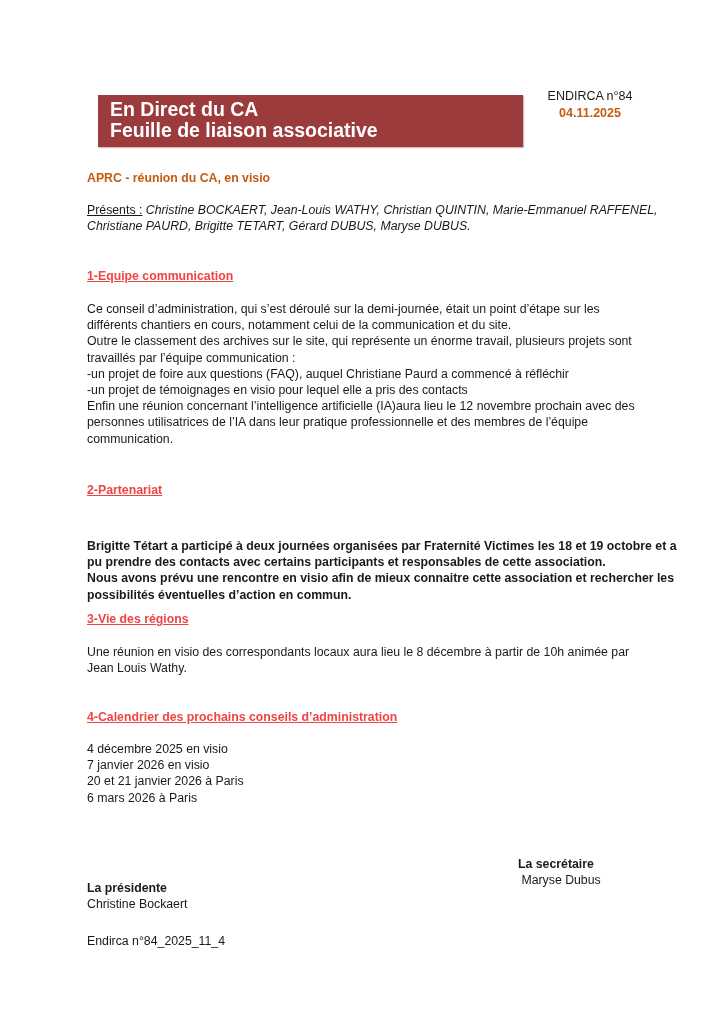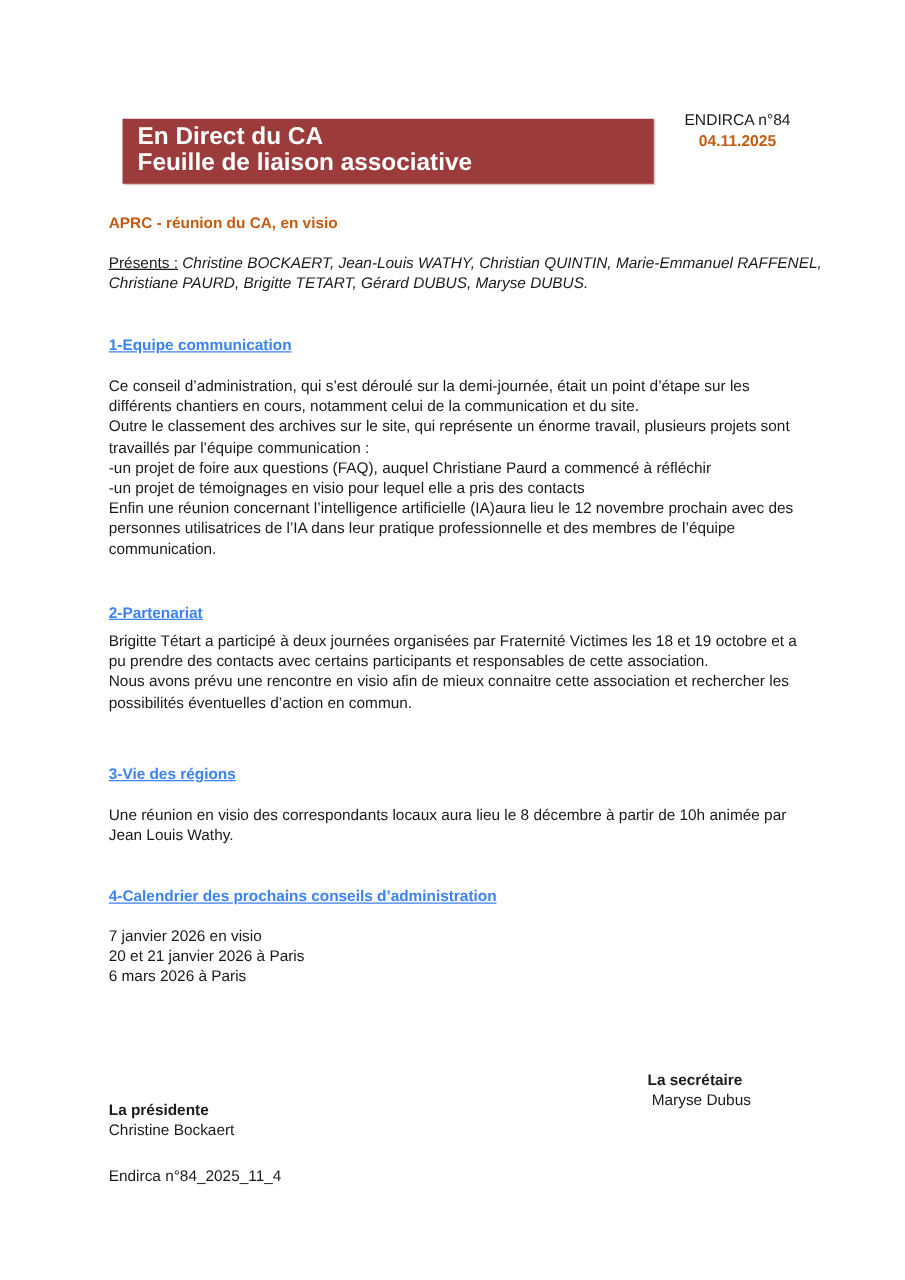--- a/index.html
+++ b/index.html
@@ -65,21 +65,21 @@
     .attendees {
       top: 202px;
       font-style: italic;
     }
     .attendees .label {
       font-style: normal;
       text-decoration: underline;
       text-align: center;
     }
     .section-heading {
-      color: #3b82f6;
+      color: #ef4444;
       font-weight: bold;
       text-decoration: underline;
     }
     .para-line { white-space: nowrap; }
 
     .sig {
       position: absolute;
       font-size: 12.3px;
       line-height: 16.2px;
     }
@@ -126,39 +126,40 @@
     <div class="para-line">-un projet de foire aux questions (FAQ), auquel Christiane Paurd a commencé à réfléchir</div>
     <div class="para-line">-un projet de témoignages en visio pour lequel elle a pris des contacts</div>
     <div class="para-line">Enfin une réunion concernant l’intelligence artificielle (IA)aura lieu le 12 novembre prochain avec des</div>
     <div class="para-line">personnes utilisatrices de l’IA dans leur pratique professionnelle et des membres de l’équipe</div>
     <div class="para-line">communication.</div>
   </div>
 
   <div class="text" style="top:482px;">
     <div class="section-heading">2-Partenariat</div>
   </div>
-  <div class="text" style="top:505px;">
+  <div class="text" style="top:538px;font-weight:bold;">
     <div class="para-line">Brigitte Tétart a participé à deux journées organisées par Fraternité Victimes les 18 et 19 octobre et a</div>
     <div class="para-line">pu prendre des contacts avec certains participants et responsables de cette association.</div>
     <div class="para-line">Nous avons prévu une rencontre en visio afin de mieux connaitre cette association et rechercher les</div>
     <div class="para-line">possibilités éventuelles d’action en commun.</div>
   </div>
 
   <div class="text" style="top:611px;">
     <div class="section-heading">3-Vie des régions</div>
   </div>
   <div class="text" style="top:644px;">
     <div class="para-line">Une réunion en visio des correspondants locaux aura lieu le 8 décembre à partir de 10h animée par</div>
     <div class="para-line">Jean Louis Wathy.</div>
   </div>
 
   <div class="text" style="top:709px;">
     <div class="section-heading">4-Calendrier des prochains conseils d’administration</div>
   </div>
   <div class="text" style="top:741px;">
+    <div class="para-line">4 décembre 2025 en visio</div>
     <div class="para-line">7 janvier 2026 en visio</div>
     <div class="para-line">20 et 21 janvier 2026 à Paris</div>
     <div class="para-line">6 mars 2026 à Paris</div>
   </div>
 
   <div class="sig" style="left:87px; top:856px;margin-top:24px;">
     <div class="role">La présidente</div>
     <div>Christine Bockaert</div>
   </div>
   <div class="sig" style="left:518px; top:856px;">

